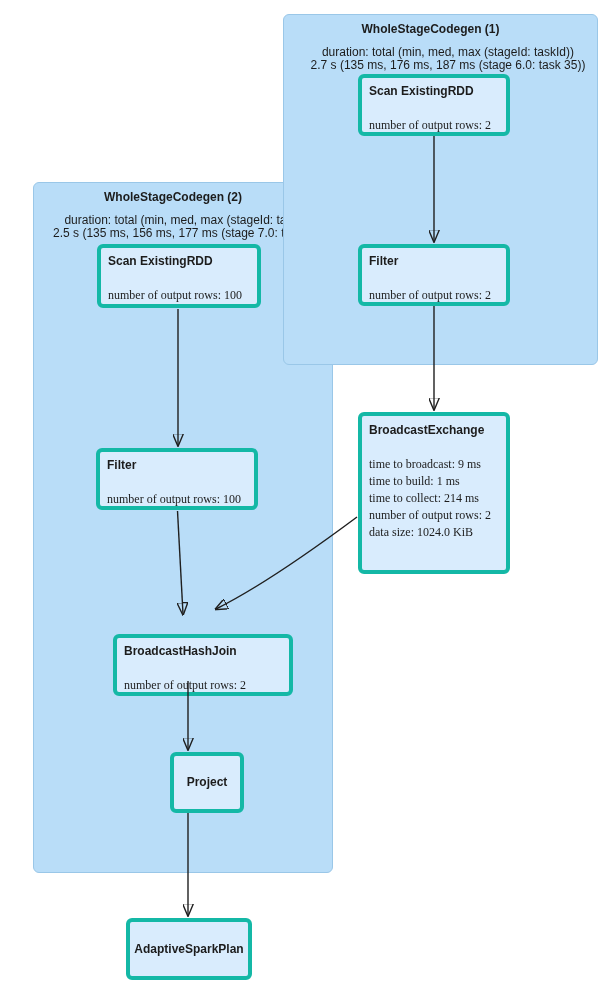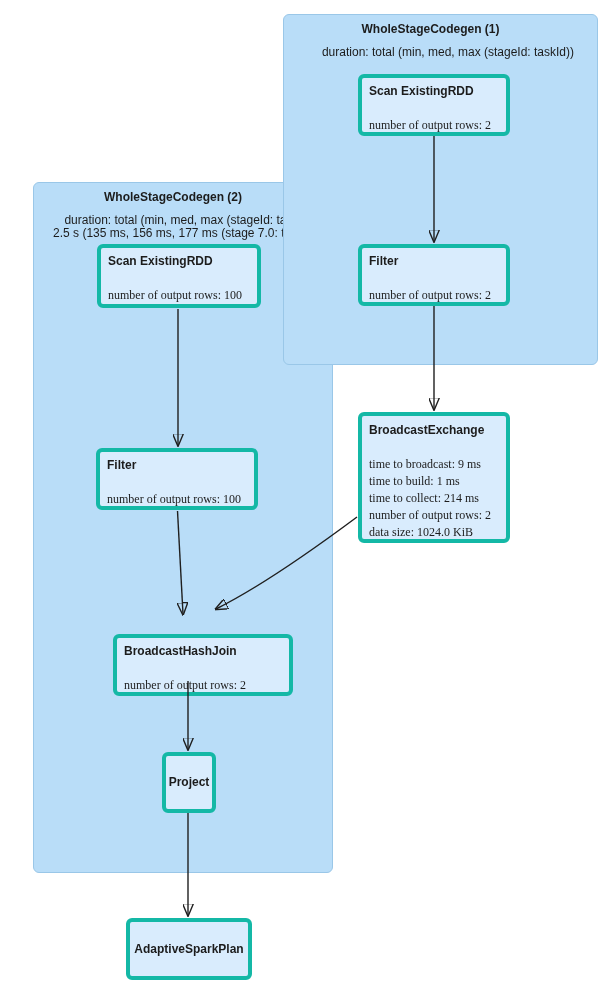--- a/index.html
+++ b/index.html
@@ -61,25 +61,25 @@
   .node-metrics { margin-top: 17px; font-family: Liberation Serif, serif; }
   .metric { line-height: 17px; white-space: nowrap; }
   .node.centered {
     display: flex;
     align-items: center;
     justify-content: center;
     padding: 0;
   }
   #node-scan1   { left: 358px; top: 74px;  width: 152px; height: 62px; }
   #node-filter1 { left: 358px; top: 244px; width: 152px; height: 62px; }
-  #node-bx      { left: 358px; top: 412px; width: 152px; height: 131px; padding-top: 6px; }
+  #node-bx      { left: 358px; top: 412px; width: 152px; height: 162px; padding-top: 6px; }
   #node-scan2   { left: 97px;  top: 244px; width: 164px; height: 64px; }
   #node-filter2 { left: 96px;  top: 448px; width: 162px; height: 62px; }
   #node-bhj     { left: 113px; top: 634px; width: 180px; height: 62px; }
-  #node-project { left: 162px; top: 752px; width: 54px;  height: 61px; }
+  #node-project { left: 170px; top: 752px; width: 74px;  height: 61px; }
   #node-asp     { left: 126px; top: 918px; width: 126px; height: 62px; }
 
   
   svg.edges {
     position: absolute;
     left: 0; top: 0;
     width: 614px; height: 997px;
     z-index: 4;
     pointer-events: none;
   }
@@ -99,20 +99,21 @@
     <div class="cluster-duration">
       <div>duration: total (min, med, max (stageId: taskId))</div>
       <div>2.5 s (135 ms, 156 ms, 177 ms (stage 7.0: task 36))</div>
     </div>
   </div>
 
   <div class="cluster" id="cluster-wsc1">
     <div class="cluster-title">WholeStageCodegen (1)</div>
     <div class="cluster-duration">
       <div>duration: total (min, med, max (stageId: taskId))</div>
+      <div>2.7 s (135 ms, 176 ms, 187 ms (stage 6.0: task 35))</div>
     </div>
   </div>
 
   <div class="node" id="node-scan1">
     <div class="node-title">Scan ExistingRDD</div>
     <div class="node-metrics">
       <div class="metric">number of output rows: 2</div>
     </div>
   </div>
 

